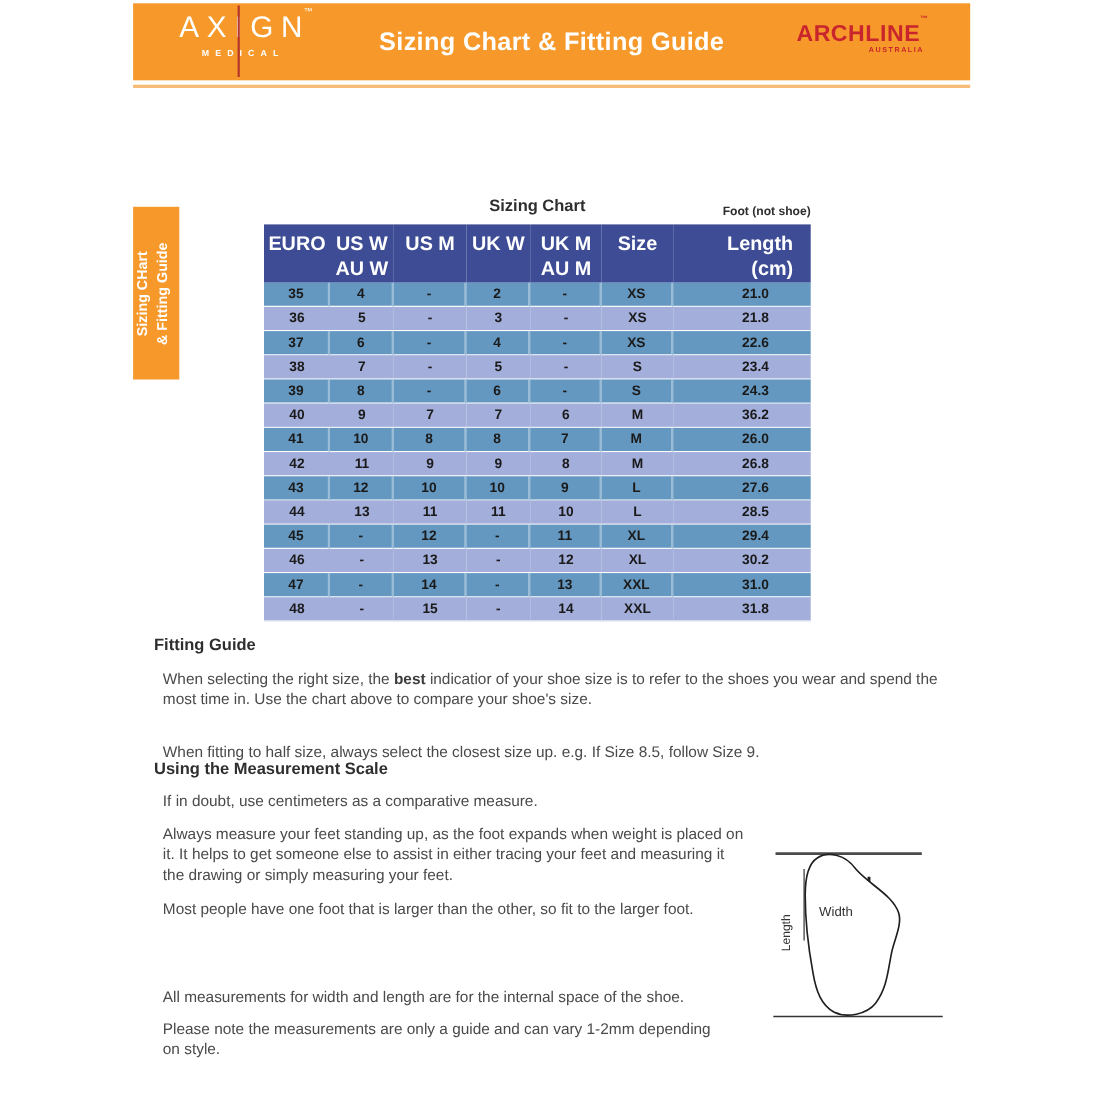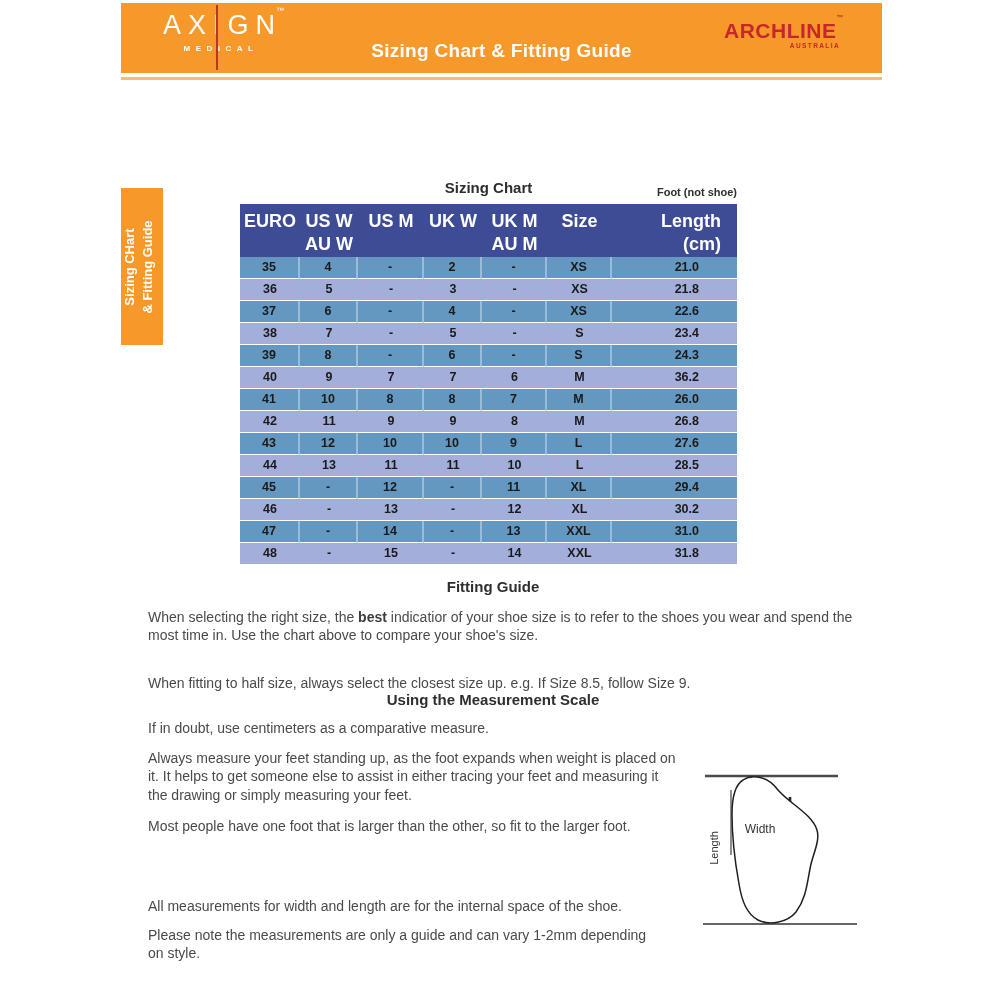--- a/index.html
+++ b/index.html
@@ -2,21 +2,21 @@
 <html><head>
 <meta charset="utf-8">
 <style>
   * { margin:0; padding:0; box-sizing:border-box; }
   html,body { background:#fff; }
   body { width:1000px; height:1000px; position:relative; font-family:"Liberation Sans", sans-serif; overflow:hidden; }
 
   
   .banner { position:absolute; left:121px; top:3px; width:761px; height:70px; background:#F6992A; }
   .banner-underline { position:absolute; left:121px; top:77px; width:761px; height:3px; background:#F8BC79; }
-  .banner-title { position:absolute; left:0; right:0; top:21px; text-align:center; color:#fff; font-weight:bold; font-size:19px; letter-spacing:0.3px;margin-top:16px; }
+  .banner-title { position:absolute; left:0; right:0; top:21px; text-align:center; color:#fff; font-weight:bold; font-size:23px; letter-spacing:0.3px; }
 
   .axign { position:absolute; left:42px; top:9px; width:112px; text-align:center; color:#fff; }
   .axign-name { font-size:27px; font-weight:400; letter-spacing:7px; line-height:1; position:relative; }
   .axign-name sup { font-size:8px; letter-spacing:0; position:relative; top:-11px; left:-6px; }
   .axign-line { position:absolute; left:53px; top:-7px; width:2px; height:65px; background:#B5372B; }
   .axign-sub { font-size:8px; font-weight:bold; letter-spacing:5.5px; margin-top:5px; padding-left:4px; }
 
   .archline { position:absolute; right:38px; top:17px; text-align:right; color:#C9252C; }
   .archline-name { font-size:21px; font-weight:bold; letter-spacing:0.5px; line-height:1; position:relative; }
   .archline-name sup { font-size:7px; position:relative; top:-10px; }
@@ -33,21 +33,21 @@
   .size-table { position:absolute; left:240px; top:204px; width:497px; border-collapse:separate; border-spacing:0; table-layout:fixed; }
   .size-table th { background:#3D4C94; color:#fff; font-size:18px; font-weight:bold; vertical-align:top; padding-top:6px; height:46px; line-height:1.3; text-align:center; }
   .size-table th.length { text-align:right; padding-right:16px; }
   .size-table td { height:22px; text-align:center; font-size:12.5px; font-weight:bold; color:#1a1a1a; border-bottom:1px solid #fff; }
   .size-table td.length { text-align:right; padding-right:38px;margin-left:40px; }
   .size-table tr.dark td { background:#6598C0; }
   .size-table tr.light td { background:#A3AEDA; }
   .size-table tr.dark td:not(:last-child) { border-right:2px solid rgba(255,255,255,0.35); }
 
   
-  .section-title { position:absolute; left:140px; width:706px; text-align:center; font-weight:bold; font-size:15px; color:#2e2e2e; }
+  .section-title { position:absolute; left:140px; width:706px; text-align:left; font-weight:bold; font-size:15px; color:#2e2e2e; }
   .para { position:absolute; left:148px; font-size:14px; color:#4a4a4a; line-height:1.32; }
   .para b { color:#3c3c3c; }
 
   
   .foot-diagram { position:absolute; left:690px; top:752px; width:180px; height:190px; }
 </style>
 </head>
 <body>
 
 <div class="banner">

